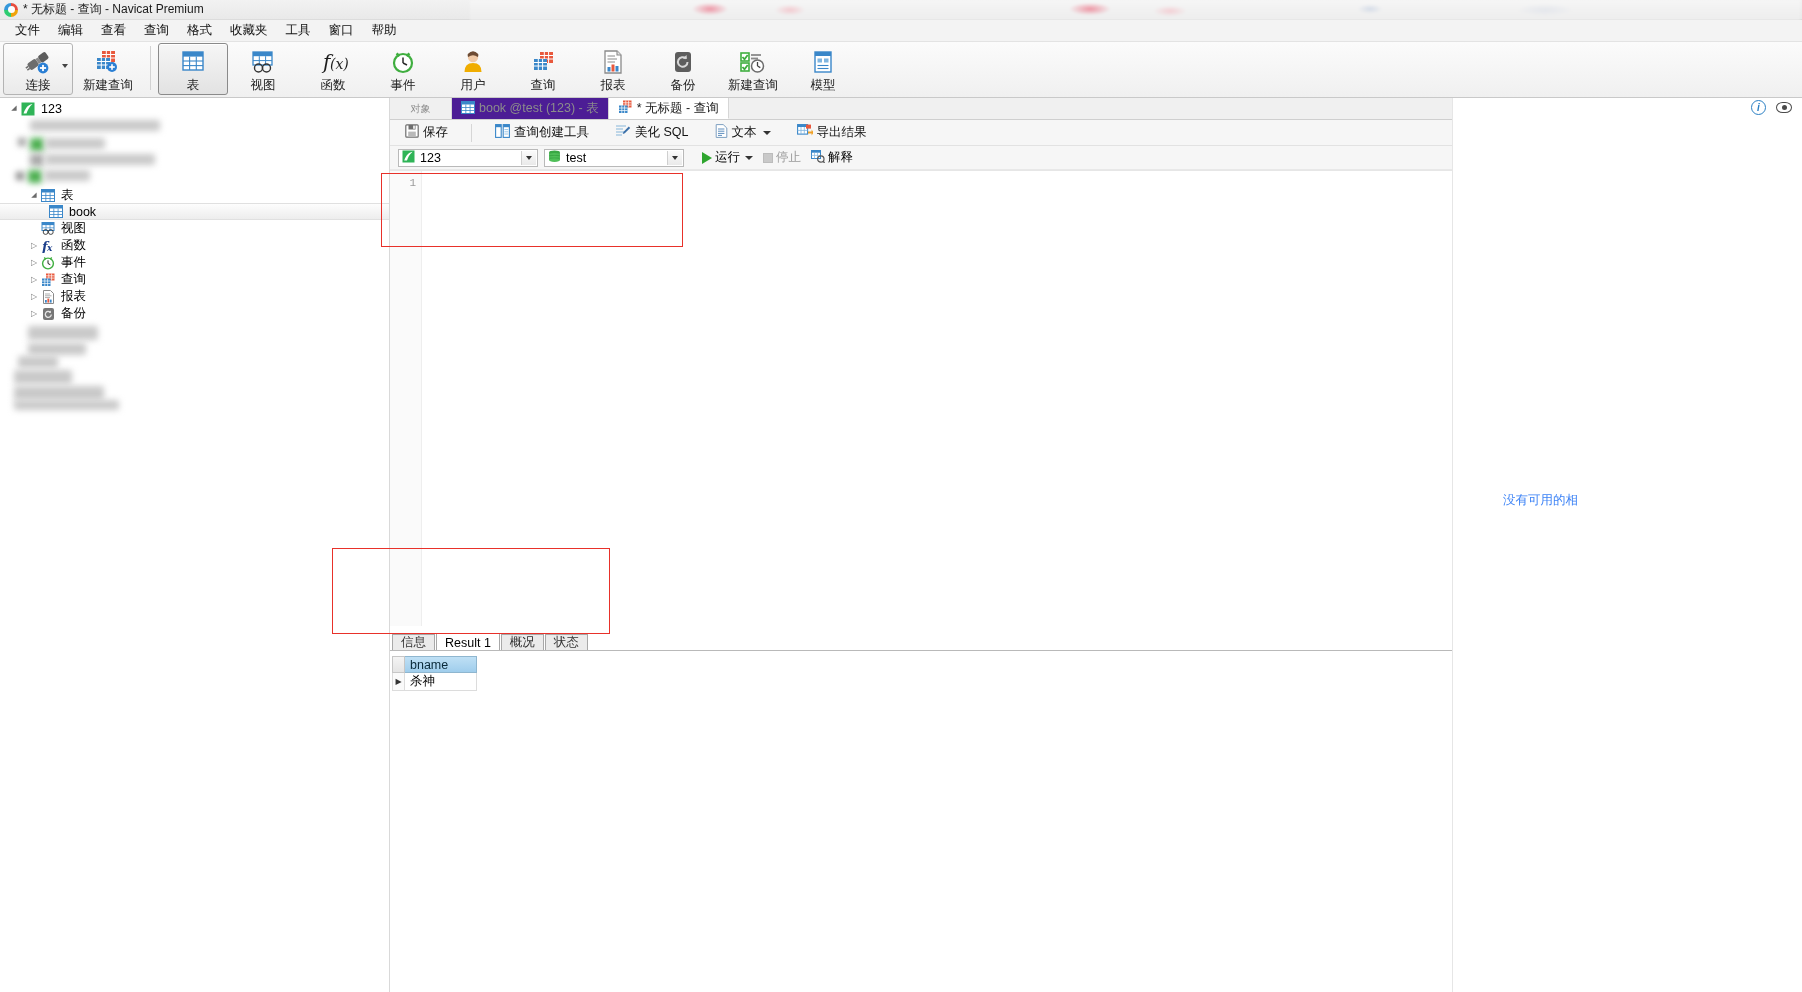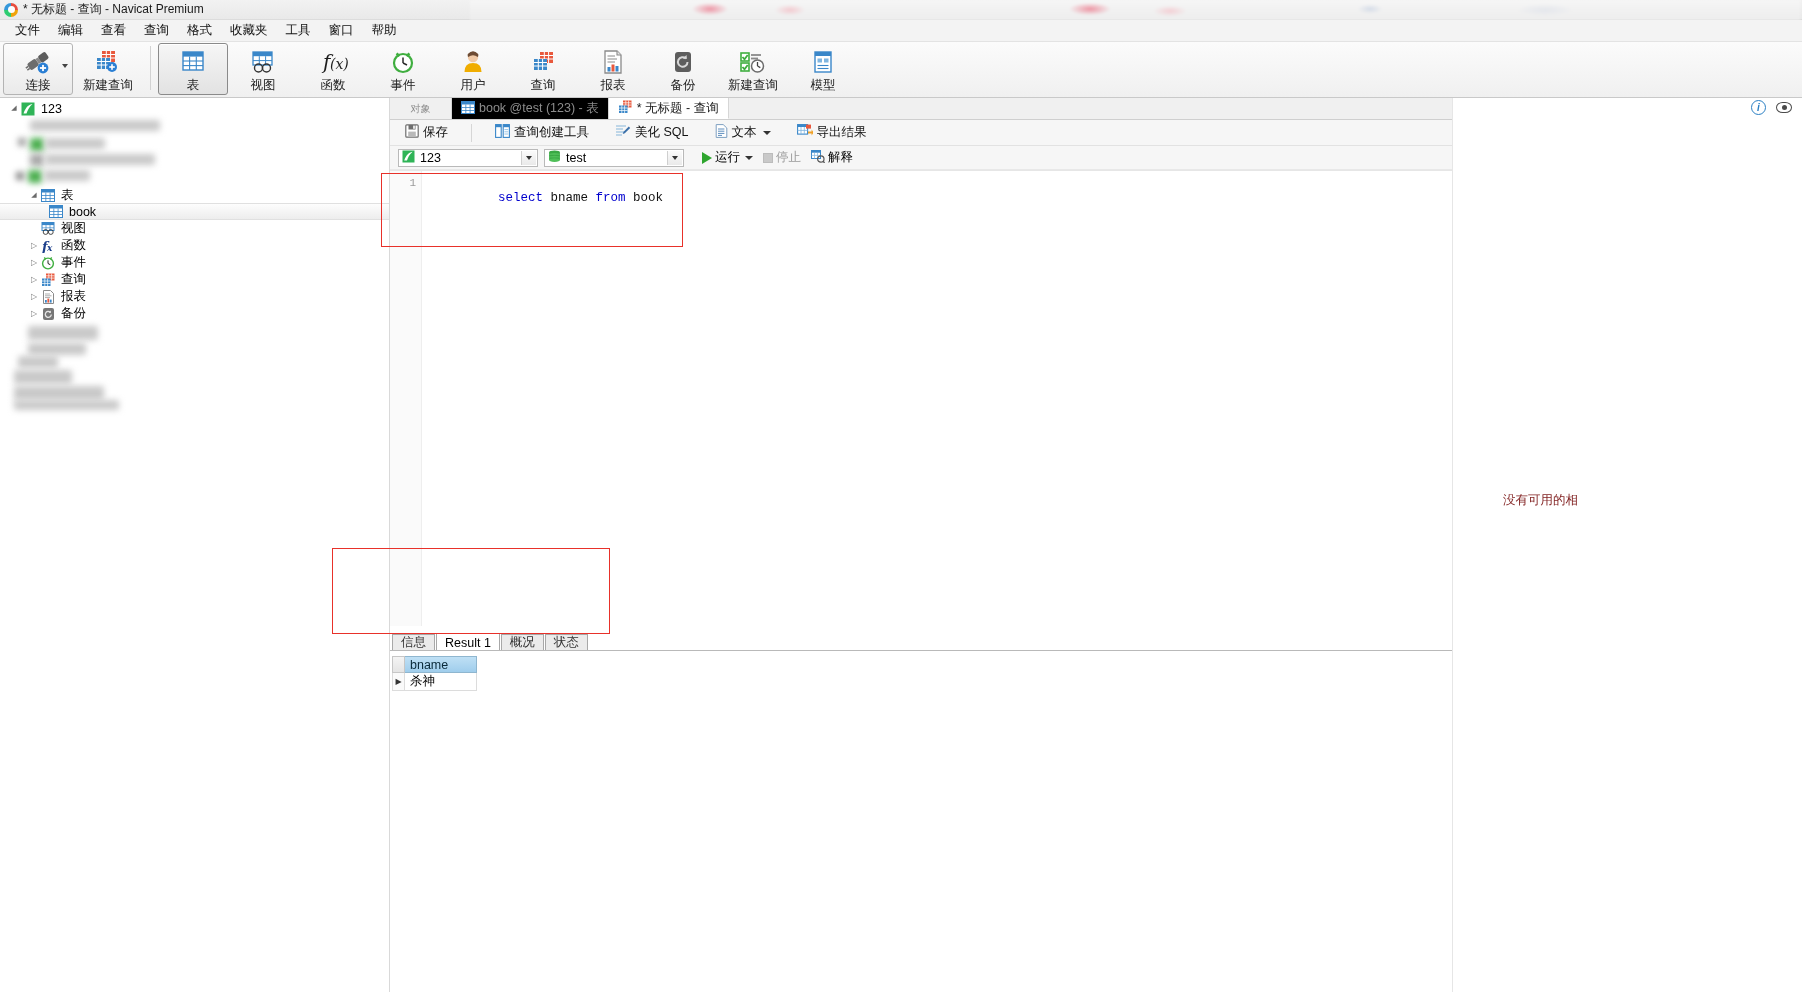--- a/index.html
+++ b/index.html
@@ -112,21 +112,21 @@
   .tabstrip {
     position:absolute; top:0; left:0; width:1062px; height:22px;
     background:#f0f0f0; border-bottom:1px solid #cfcfcf; display:flex; align-items:stretch;
   }
   .tb-obj {
     width:62px; display:flex;align-items:center;justify-content:center;font-size:10px;color:#8d8d8d;
     background:#f0f0f0; border-right:1px solid #d6d6d6;
   }
   .doc-tab {
     display:flex; align-items:center; gap:4px; padding:0 9px; font-size:12.5px;
-    background:#000000; border-right:1px solid #d6d6d6; color:#8c8c8c;
+    background:#4c1d95; border-right:1px solid #d6d6d6; color:#8c8c8c;
   }
   .doc-tab.active { background:#ffffff; color:#1a1a1a; border-bottom:1px solid #fff; }
   .tabstrip-fill { flex:1; background:#f0f0f0; }
 
   .qtoolbar {
     position:absolute; top:22px; left:0; width:1062px; height:26px;
     background:#f6f6f6; border-bottom:1px solid #e2e2e2;
     display:flex; align-items:center; padding-left:8px; gap:12px;
   }
   .qt-item { display:flex;align-items:center;gap:4px;padding:2px 7px;font-size:12.5px;color:#111;cursor:default;border-radius:2px;}
@@ -203,21 +203,21 @@
     width:72px; background:#ffffff; border:1px solid #dcdcdc; border-left:none; border-top:none;
     display:flex;align-items:center; padding-left:5px;
   }
 
   
   .rightpanel {
     position:absolute; top:98px; left:1452px; width:350px; height:894px;
     background:#fff; border-left:1px solid #e6e6e6;
   }
   .rp-icons { position:absolute; top:2px; right:10px; display:flex; gap:10px; align-items:center; }
-  .rp-note { position:absolute; top:394px; left:50px; font-size:12.5px; color:#7f1d1d; white-space:nowrap;}
+  .rp-note { position:absolute; top:394px; left:50px; font-size:12.5px; color:#3b82f6; white-space:nowrap;}
   .circ-i {
     width:15px;height:15px;border-radius:50%;border:1.6px solid #2a7fc4;color:#2a7fc4;
     display:flex;align-items:center;justify-content:center;font-size:10px;font-style:italic;font-weight:bold;
   }
   .eye { width:16px;height:11px;border:1.6px solid #4a4a4a;border-radius:50% 50% 50% 50%/60% 60% 60% 60%; position:relative;}
   .eye::after{content:"";position:absolute;left:4.5px;top:2px;width:5px;height:5px;border-radius:50%;background:#4a4a4a;}
 </style>
 </head>
 <body>
 
@@ -784,24 +784,20 @@
           </span>
           <span>解释</span>
         </div>
       </div>
     </div>
 
     <div class="sqlarea">
       <div class="gutter">
         <div>1</div>
       </div>
-      <div style="position:absolute; left:48px; top:6px;
-                  font-family:'Liberation Mono','DejaVu Sans Mono',monospace; font-size:12.5px; white-space:pre;">
-        <span class="kw">select </span><span class="id">bname </span><span class="kw">from </span><span class="id">book</span>
-      </div>
     </div>
 
     <div class="resulttabs">
       <div class="rtab">信息</div>
       <div class="rtab active">Result 1</div>
       <div class="rtab">概况</div>
       <div class="rtab">状态</div>
     </div>
     <div class="rtab-underline"></div>
 

